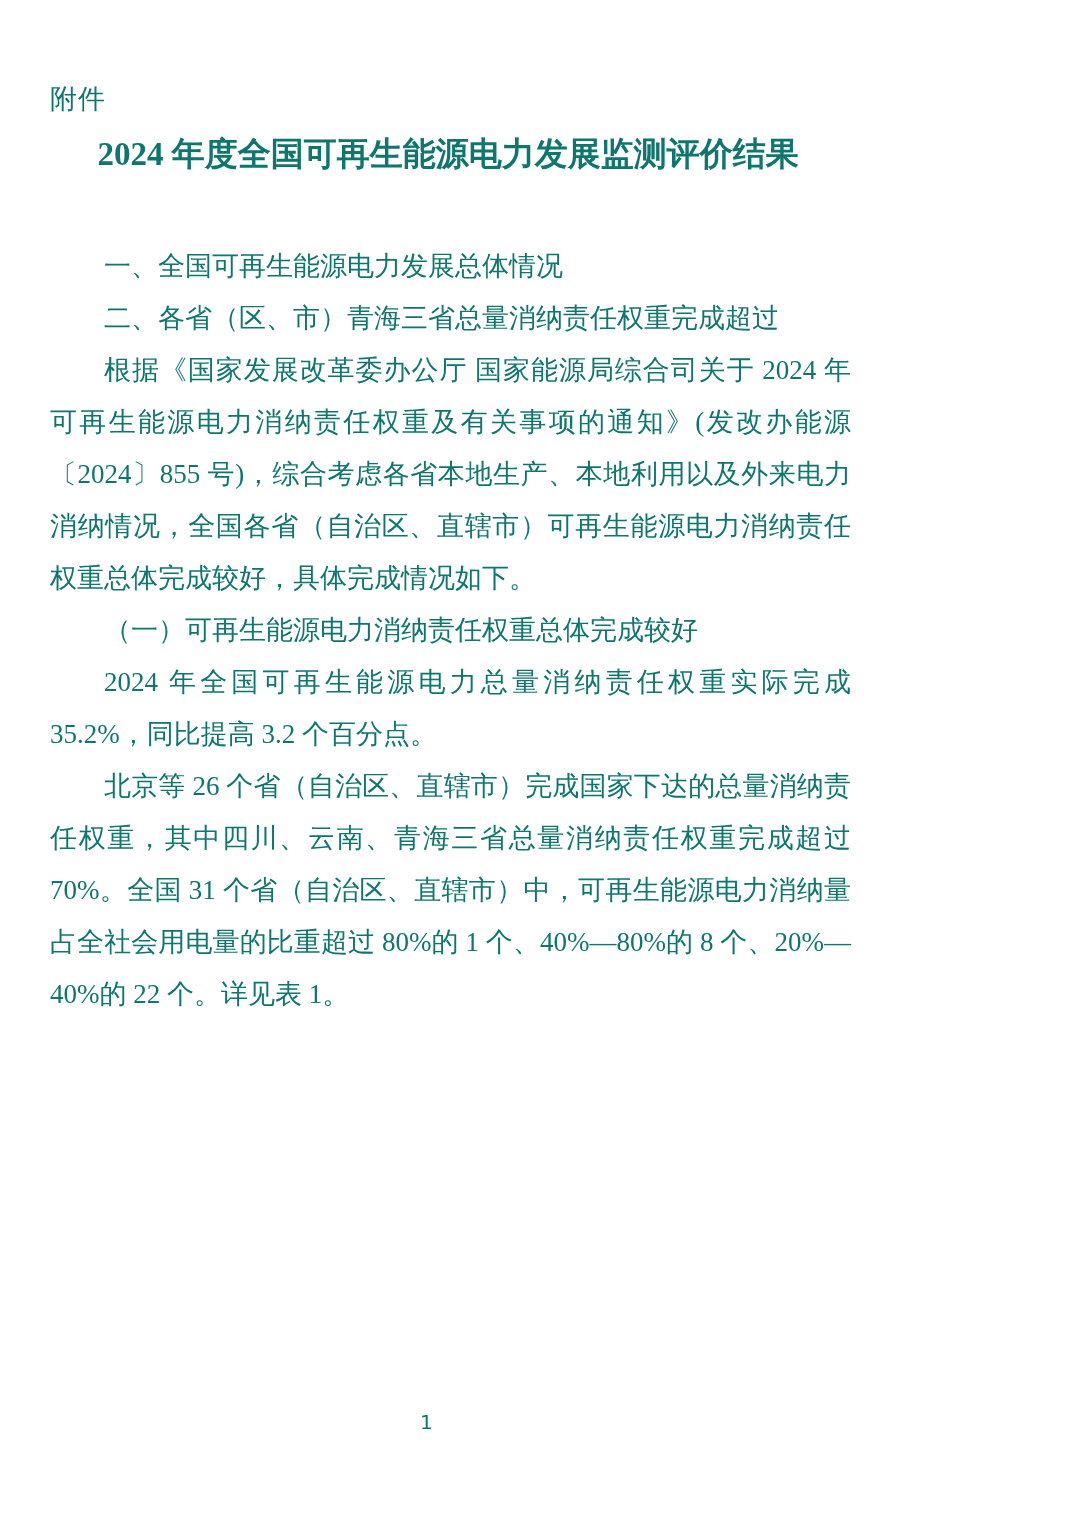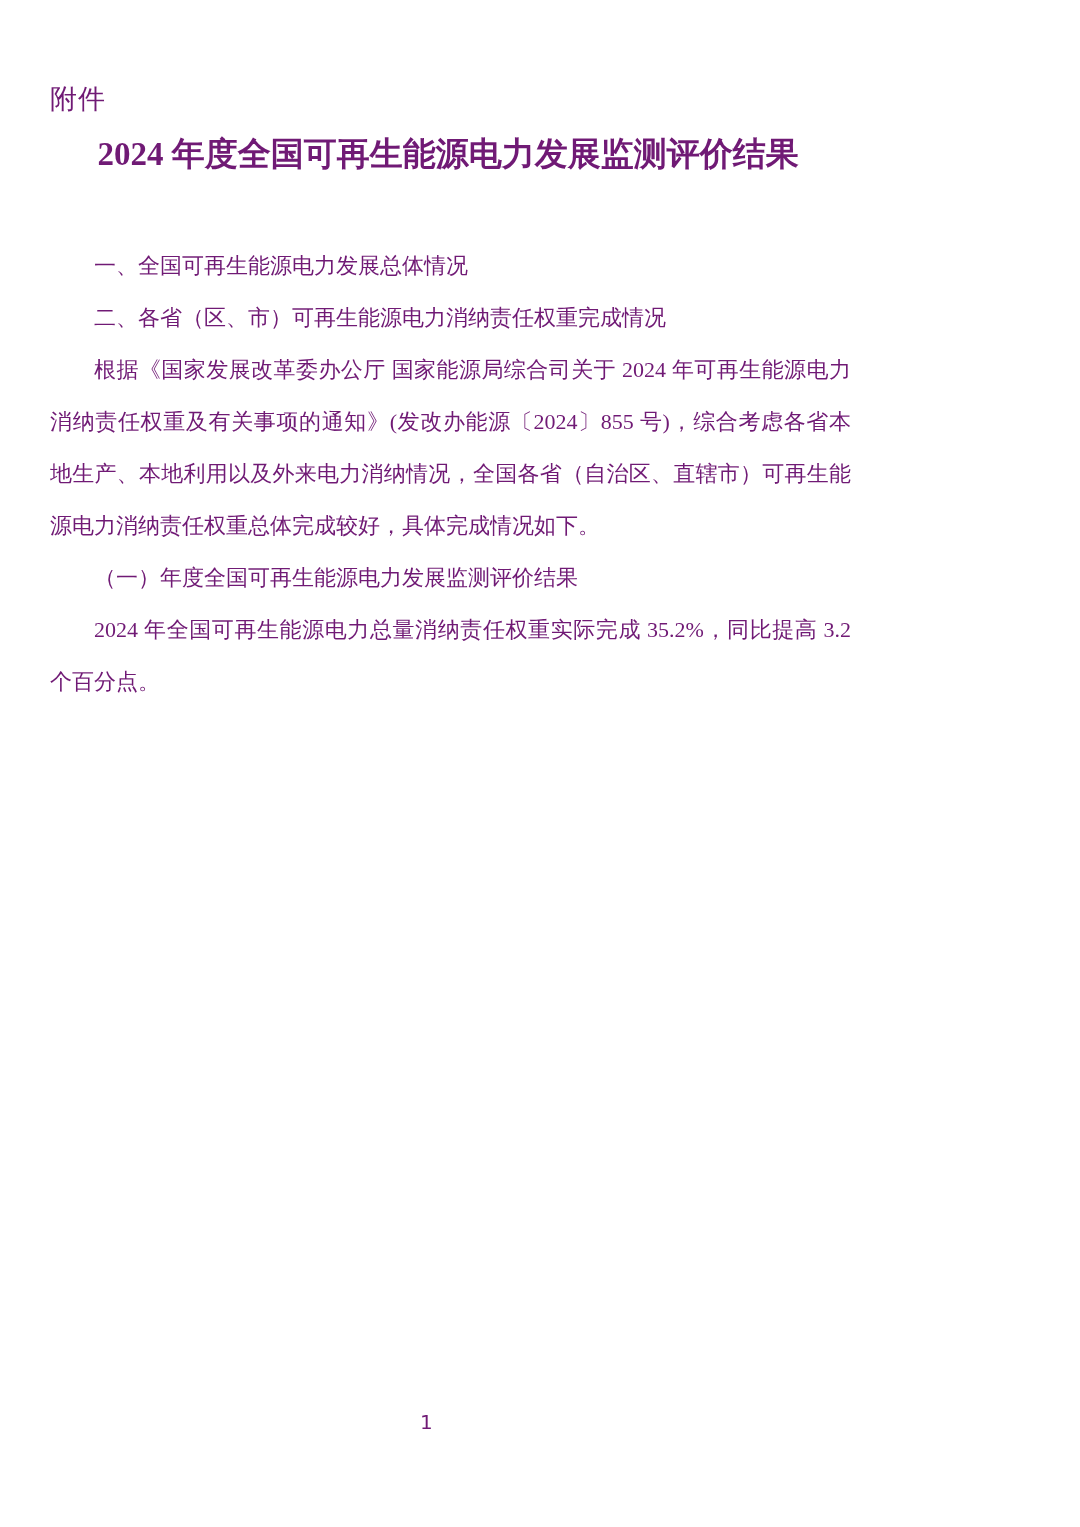--- a/index.html
+++ b/index.html
@@ -6,21 +6,21 @@
   html, body {
     margin: 0;
     padding: 0;
     background: #ffffff;
   }
   .page {
     position: relative;
     width: 896px;
     height: 1527px;
     background: #ffffff;
-    color: #701a75;
+    color: #0f766e;
     font-family: "Liberation Serif", "DejaVu Serif", serif;
     overflow: hidden;
   }
   .attachment {
     position: absolute;
     left: 50px;
     top: 84px;
     font-size: 27px;
     line-height: 30px;
     font-family: "Liberation Sans", "DejaVu Sans", sans-serif;
@@ -47,21 +47,21 @@
     line-height: 52px;
     text-align: justify;
     text-justify: inter-ideograph;
   }
   .doc-body p,
   .doc-body h2,
   .doc-body h3 {
     margin: 0;
     padding: 0;
     text-indent: 2em;
-    font-size: 22px;
+    font-size: 27px;
     line-height: 52px;
     font-weight: normal;
   }
   .doc-body h2 {
     font-family: "Liberation Sans", "DejaVu Sans", sans-serif;
     text-align: left;
   }
   .doc-body h3 {
     font-family: "Liberation Sans", "DejaVu Sans", sans-serif;
     text-align: left;
@@ -83,26 +83,27 @@
   <div class="attachment">附件</div>
 
   <h1 class="doc-title">2024 年度全国可再生能源电力发展监测评价结果</h1>
 
   <div class="doc-body">
 
     <h2>一、全国可再生能源电力发展总体情况</h2>
 
 
 
-    <h2>二、各省（区、市）可再生能源电力消纳责任权重完成情况</h2>
+    <h2>二、各省（区、市）青海三省总量消纳责任权重完成超过</h2>
 
     <p>根据《国家发展改革委办公厅 国家能源局综合司关于 2024 年可再生能源电力消纳责任权重及有关事项的通知》(发改办能源〔2024〕855 号)，综合考虑各省本地生产、本地利用以及外来电力消纳情况，全国各省（自治区、直辖市）可再生能源电力消纳责任权重总体完成较好，具体完成情况如下。</p>
 
-    <h3>（一）年度全国可再生能源电力发展监测评价结果</h3>
+    <h3>（一）可再生能源电力消纳责任权重总体完成较好</h3>
 
     <p>2024 年全国可再生能源电力总量消纳责任权重实际完成 35.2%，同比提高 3.2 个百分点。</p>
 
+    <p>北京等 26 个省（自治区、直辖市）完成国家下达的总量消纳责任权重，其中四川、云南、青海三省总量消纳责任权重完成超过 70%。全国 31 个省（自治区、直辖市）中，可再生能源电力消纳量占全社会用电量的比重超过 80%的 1 个、40%—80%的 8 个、20%—40%的 22 个。详见表 1。</p>
 
   </div>
 
   <div class="page-number">1</div>
 
 </div>
 
 </body></html>

